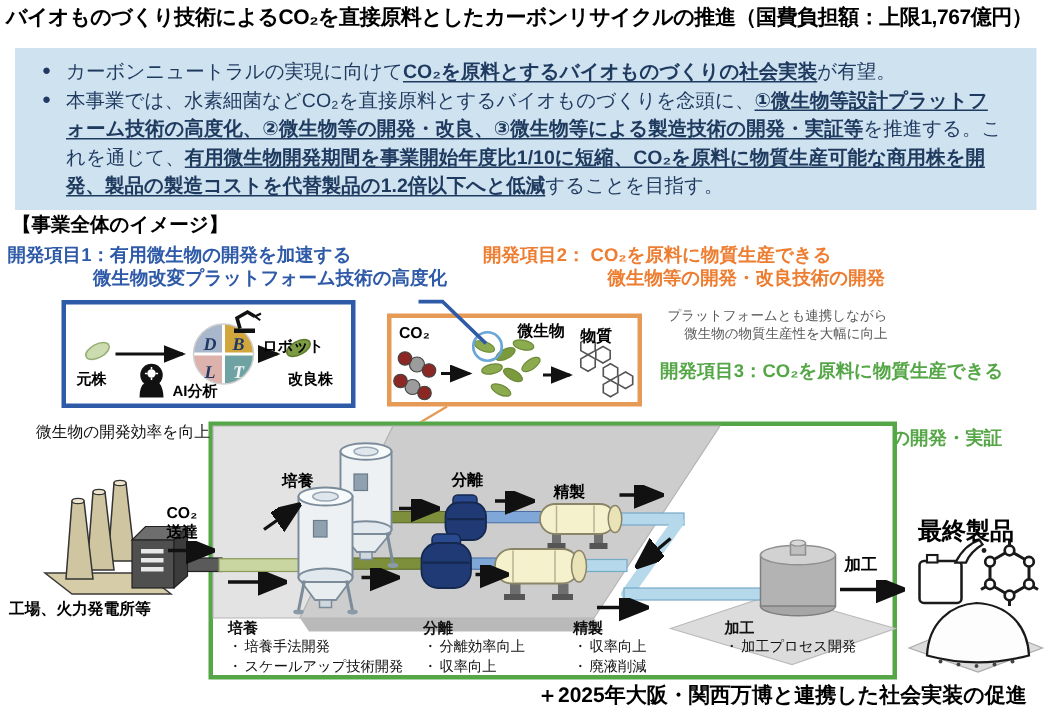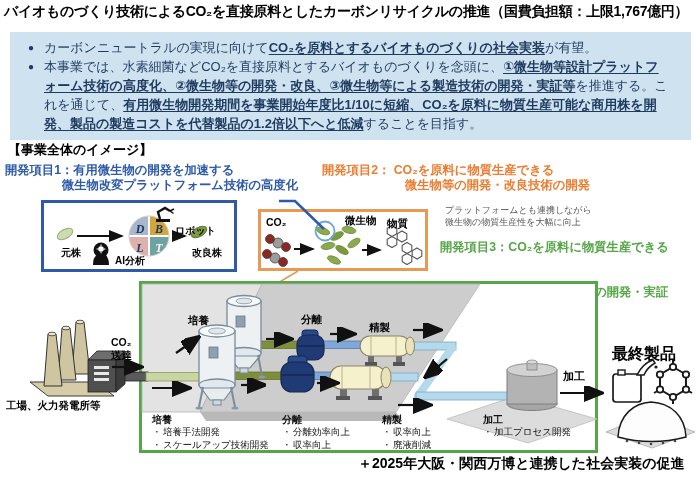--- a/index.html
+++ b/index.html
@@ -16,26 +16,26 @@
   .emph{font-weight:bold;text-decoration:underline;text-underline-offset:2px;}
   #section-heading{position:absolute;left:8px;top:141px;font-size:13px;font-weight:bold;color:#000;}
   
   .devitem{position:absolute;font-weight:bold;font-size:12.3px;line-height:15px;white-space:nowrap;}
   #dev1{left:5px;top:163px;color:#2e5aa8;}
   #dev1 .l2{margin-left:57px;}
   #dev2{left:322px;top:163px;color:#ed7d31;}
   #dev2 .l2{margin-left:83px;}
   #dev3{left:440px;top:240px;color:#55a646;}
   #dev3 .l2{margin-left:18px;margin-top:30px;}
-  #linkage-note{position:absolute;left:445px;top:205px;font-size:9px;line-height:11.5px;color:#595959;}
+  #linkage-note{position:absolute;left:445px;top:205px;font-size:9px;line-height:11.5px;color:#595959;text-align:right;}
   
   #platform-box{position:absolute;left:41px;top:200px;width:196px;height:72px;box-sizing:border-box;
                 border:3px solid #2e5aa8;background:#fff;}
   #platform-box .lbl{position:absolute;font-size:10px;font-weight:bold;color:#000;white-space:nowrap;}
-  #pb-genshu{left:10px;top:43px;width:34px;text-align:center;}
+  #pb-genshu{left:0;top:43px;width:34px;text-align:center;}
   #pb-kairyo{left:140px;top:43px;width:46px;text-align:center;}
   #pb-robot{left:131px;top:5px;margin-top:16px;}
   #pb-ai{left:71px;top:51px;}
   
   #co2-box{position:absolute;left:258px;top:209px;width:170px;height:62px;box-sizing:border-box;
            border:3px solid #e59a55;background:#fff;}
   #co2-box .lbl{position:absolute;font-size:10.5px;font-weight:bold;color:#000;white-space:nowrap;}
   #cb-co2{left:5px;top:4px;font-size:11.5px;}
   #cb-microbe{left:84px;top:2px;}
   #cb-substance{left:126px;top:5px;}
@@ -352,20 +352,21 @@
       <g fill="#444">
         <circle cx="627" cy="441" r="1.3"></circle>
           <circle cx="639" cy="443" r="1.3"></circle>
           <circle cx="651" cy="444" r="1.3"></circle>
         <circle cx="663" cy="443" r="1.3"></circle>
           <circle cx="675" cy="441" r="1.3"></circle>
       </g>
     </g>
   </svg>
 
+  <div id="left-note">微生物の開発効率を向上</div>
   <div class="dlabel" id="lbl-culture">培養</div>
   <div class="dlabel" id="lbl-separation">分離</div>
   <div class="dlabel" id="lbl-purification">精製</div>
   <div class="dlabel" id="lbl-processing">加工</div>
   <div class="dlabel" id="lbl-final">最終製品</div>
   <div class="dlabel" id="lbl-co2d">
     <div>CO₂</div>
     <div>送達</div>
   </div>
   <div class="dlabel" id="lbl-factory">工場、火力発電所等</div>

